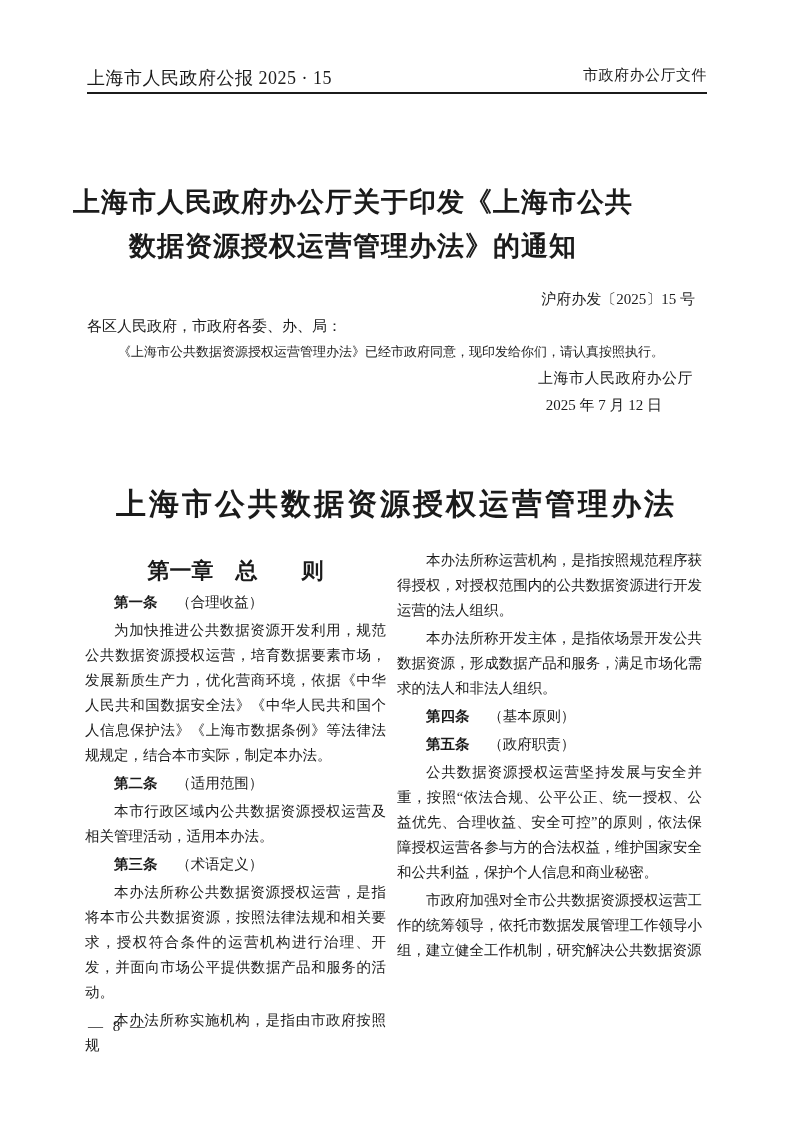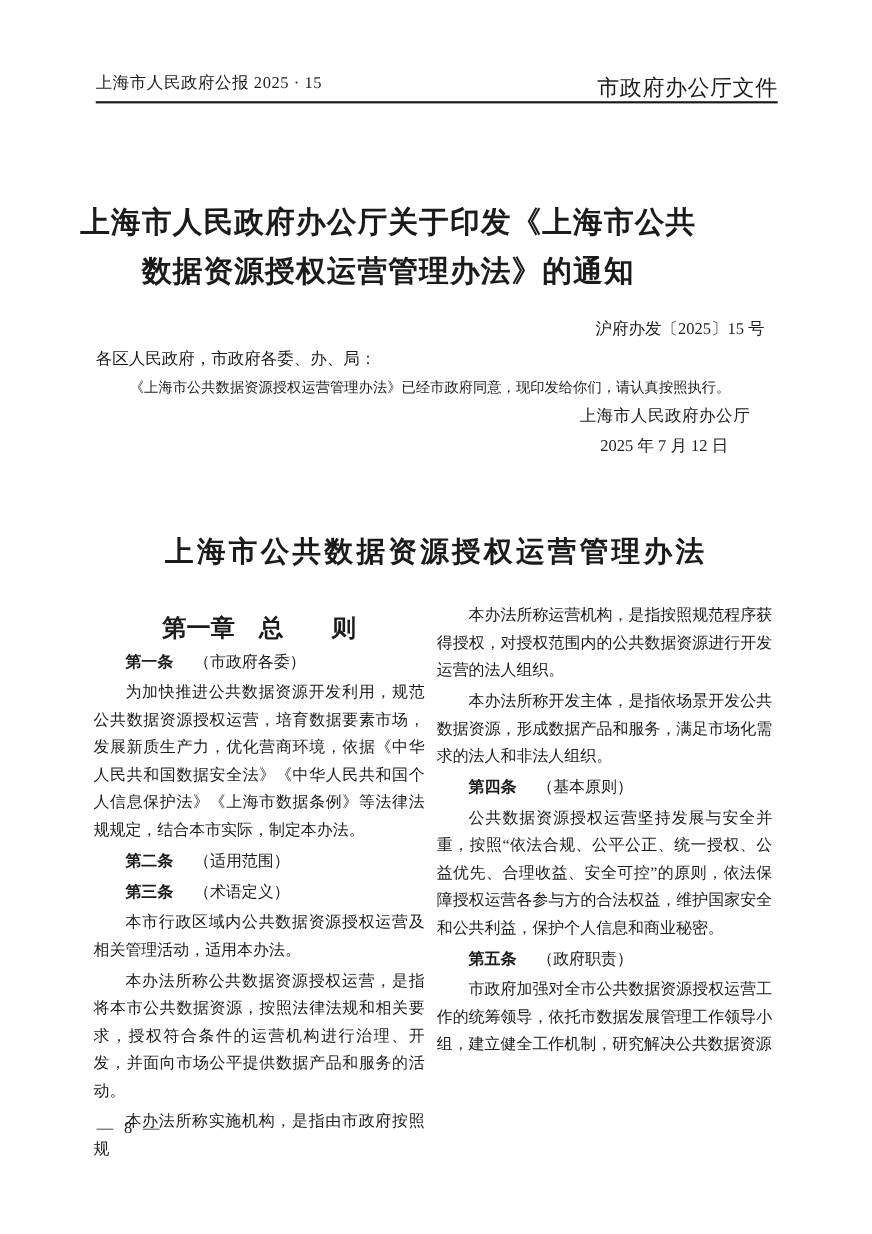--- a/index.html
+++ b/index.html
@@ -4,36 +4,36 @@
 <style>
   html,body{margin:0;padding:0;background:#ffffff;}
   body{
     width:793px;height:1122px;
     font-family:"Liberation Serif","DejaVu Serif",serif;
     color:#1b1b1b;
   }
   .page{position:relative;width:793px;height:1122px;background:#ffffff;overflow:hidden;}
 
   
-  .hdr-left{position:absolute;left:87px;top:66px;font-size:15px;letter-spacing:.5px;white-space:nowrap;}
-  .hdr-right{position:absolute;right:86px;top:66px;font-size:20px;letter-spacing:.5px;white-space:nowrap;}
+  .hdr-left{position:absolute;left:87px;top:66px;font-size:18px;letter-spacing:.5px;white-space:nowrap;}
+  .hdr-right{position:absolute;right:86px;top:66px;font-size:15px;letter-spacing:.5px;white-space:nowrap;}
   .hdr-rule{position:absolute;left:87px;top:92px;width:620px;height:0;border-top:2px solid #1b1b1b;}
 
   
   .notice-title{position:absolute;left:0;top:180px;width:706px;text-align:center;
     font-size:27px;font-weight:bold;line-height:44px;letter-spacing:1px;}
   .doc-number{position:absolute;right:98px;top:290px;font-size:15px;white-space:nowrap;}
   .salutation{position:absolute;left:87px;top:317px;font-size:15px;white-space:nowrap;}
   .notice-body{position:absolute;left:118px;top:343px;font-size:13px;white-space:nowrap;}
-  .issuer{position:absolute;right:111px;top:369px;font-size:15px;letter-spacing:.5px;white-space:nowrap;}
+  .issuer{position:absolute;right:100px;top:369px;font-size:15px;letter-spacing:.5px;white-space:nowrap;}
   .issue-date{position:absolute;right:131px;top:396px;font-size:15px;white-space:nowrap;}
 
   
   .reg-title{position:absolute;left:0;top:484px;width:793px;text-align:center;
-    font-size:26px;font-weight:bold;letter-spacing:3px;white-space:nowrap;}
+    font-size:30px;font-weight:bold;letter-spacing:3px;white-space:nowrap;}
   .col{position:absolute;top:548px;font-size:14.5px;line-height:25px;text-align:justify;}
   .col-left{left:85px;width:301px;}
   .col-right{left:397px;width:305px;}
   .chapter{text-align:center;text-indent:0;font-weight:bold;font-size:22px;margin:10px 0 7px;}
   .para{text-indent:2em;margin:0 0 3px;}
   .para.cont{text-indent:0;}
   .para.article{margin:1px 0 3px;}
   .para.article b{font-weight:bold;}
   .para.article span{margin-left:1.3em;}
 
@@ -56,32 +56,32 @@
   <div class="doc-number">沪府办发〔2025〕15 号</div>
   <div class="salutation">各区人民政府，市政府各委、办、局：</div>
   <div class="notice-body">《上海市公共数据资源授权运营管理办法》已经市政府同意，现印发给你们，请认真按照执行。</div>
   <div class="issuer">上海市人民政府办公厅</div>
   <div class="issue-date">2025 年 7 月 12 日</div>
 
   <div class="reg-title">上海市公共数据资源授权运营管理办法</div>
 
   <div class="col col-left">
     <div class="chapter">第一章　总　　则</div>
-  <div class="para article"><b>第一条</b><span>（市政府各委）</span></div>
+  <div class="para article"><b>第一条</b><span>（合理收益）</span></div>
       <div class="para">为加快推进公共数据资源开发利用，规范公共数据资源授权运营，培育数据要素市场，发展新质生产力，优化营商环境，依据《中华人民共和国数据安全法》《中华人民共和国个人信息保护法》《上海市数据条例》等法律法规规定，结合本市实际，制定本办法。</div>
       <div class="para article"><b>第二条</b><span>（适用范围）</span></div>
+      <div class="para">本市行政区域内公共数据资源授权运营及相关管理活动，适用本办法。</div>
       <div class="para article"><b>第三条</b><span>（术语定义）</span></div>
-      <div class="para">本市行政区域内公共数据资源授权运营及相关管理活动，适用本办法。</div>
       <div class="para">本办法所称公共数据资源授权运营，是指将本市公共数据资源，按照法律法规和相关要求，授权符合条件的运营机构进行治理、开发，并面向市场公平提供数据产品和服务的活动。</div>
       <div class="para">本办法所称实施机构，是指由市政府按照规</div>
     </div>
   <div class="col col-right">
       <div class="para">本办法所称运营机构，是指按照规范程序获得授权，对授权范围内的公共数据资源进行开发运营的法人组织。</div>
       <div class="para">本办法所称开发主体，是指依场景开发公共数据资源，形成数据产品和服务，满足市场化需求的法人和非法人组织。</div>
       <div class="para article"><b>第四条</b><span>（基本原则）</span></div>
+      <div class="para article"><b>第五条</b><span>（政府职责）</span></div>
       <div class="para">公共数据资源授权运营坚持发展与安全并重，按照“依法合规、公平公正、统一授权、公益优先、合理收益、安全可控”的原则，依法保障授权运营各参与方的合法权益，维护国家安全和公共利益，保护个人信息和商业秘密。</div>
-      <div class="para article"><b>第五条</b><span>（政府职责）</span></div>
       <div class="para">市政府加强对全市公共数据资源授权运营工作的统筹领导，依托市数据发展管理工作领导小组，建立健全工作机制，研究解决公共数据资源</div>
     </div>
 
   <div class="page-num">— 8 —</div>
 
 </div>
 
 </body></html>

